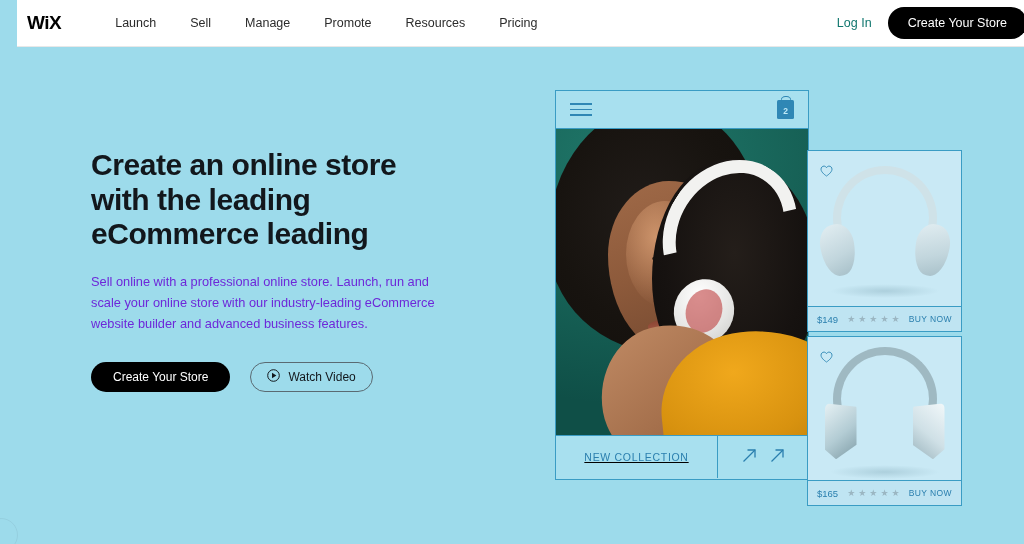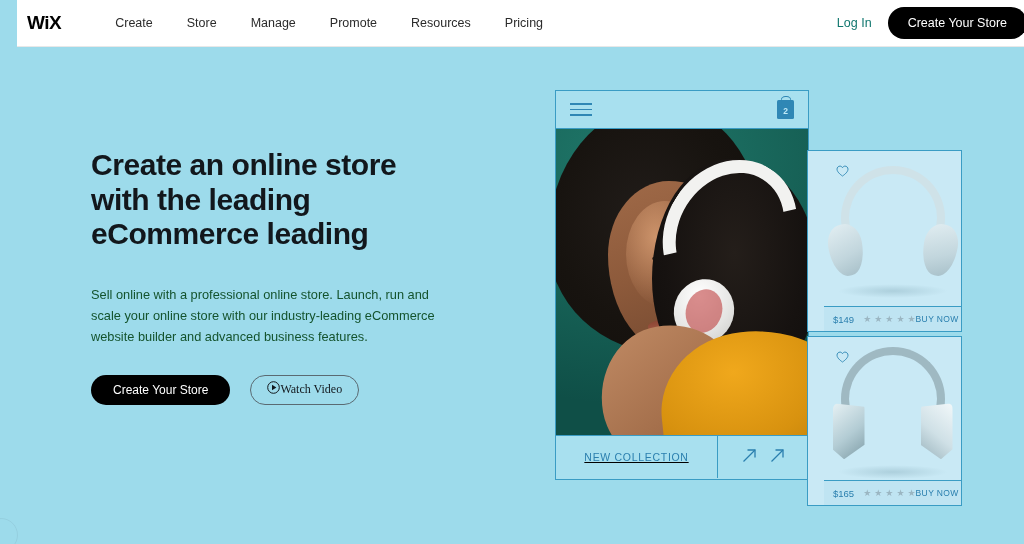--- a/index.html
+++ b/index.html
@@ -88,24 +88,24 @@
     width: 400px;
   }
   .headline {
     font-size: 30px;
     line-height: 34.5px;
     font-weight: 700;
     color: #12171c;
     letter-spacing: -0.45px;
   }
   .subtext {
-    margin-top: 32px;
+    margin-top: 19px;
     font-size: 12.8px;
     line-height: 21px;
-    color: #14532d;
+    color: #6d28d9;
     width: 345px;
   }
   .cta-row {
     margin-top: 28px;
     display: flex;
     align-items: center;
   }
   .btn-primary {
     background: #000;
     color: #fff;
@@ -123,21 +123,22 @@
     background: transparent;
     color: #12171c;
     font-size: 12px;
     border: 1px solid #5a6a72;
     border-radius: 999px;
     height: 30px;
     padding: 0 16px;
     cursor: pointer;
     display: flex;
     align-items: center;
-    font-family: Liberation Serif, serif;
+    gap: 8px;
+    font-family: Liberation Sans, sans-serif;
     white-space: nowrap;
   }
 
   
   .phone {
     position: absolute;
     left: 555px;
     top: 90px;
     width: 254px;
     height: 390px;
@@ -330,21 +331,20 @@
   }
   .arrow-ico { cursor: pointer; display: block; }
 
   
   .pcard {
     position: absolute;
     left: 807px;
     width: 155px;
     background: #c9e9f5;
     border: 1px solid #3a9cc4;
-    padding-left: 16px;
   }
   .pcard-1 { top: 150px; height: 182px; }
   .pcard-2 { top: 336px; height: 170px; }
 
   .pcard-img {
     position: relative;
     height: calc(100% - 25px);
     overflow: hidden;
     background: #c9e9f5;
   }
@@ -438,22 +438,22 @@
 
 <div id="page">
 
   <div class="header">
     <div class="logo">
       <span class="logo-wix">WiX</span>
       <span class="logo-sep"></span>
     </div>
 
     <nav class="nav">
-      <span class="nav-item">Create</span>
-      <span class="nav-item">Store</span>
+      <span class="nav-item">Launch</span>
+      <span class="nav-item">Sell</span>
       <span class="nav-item">Manage</span>
       <span class="nav-item">Promote</span>
       <span class="nav-item">Resources</span>
       <span class="nav-item">Pricing</span>
     </nav>
 
     <div class="header-right">
       <span class="login-link">Log In</span>
       <button class="cta-dark">Create Your Store</button>
     </div>

